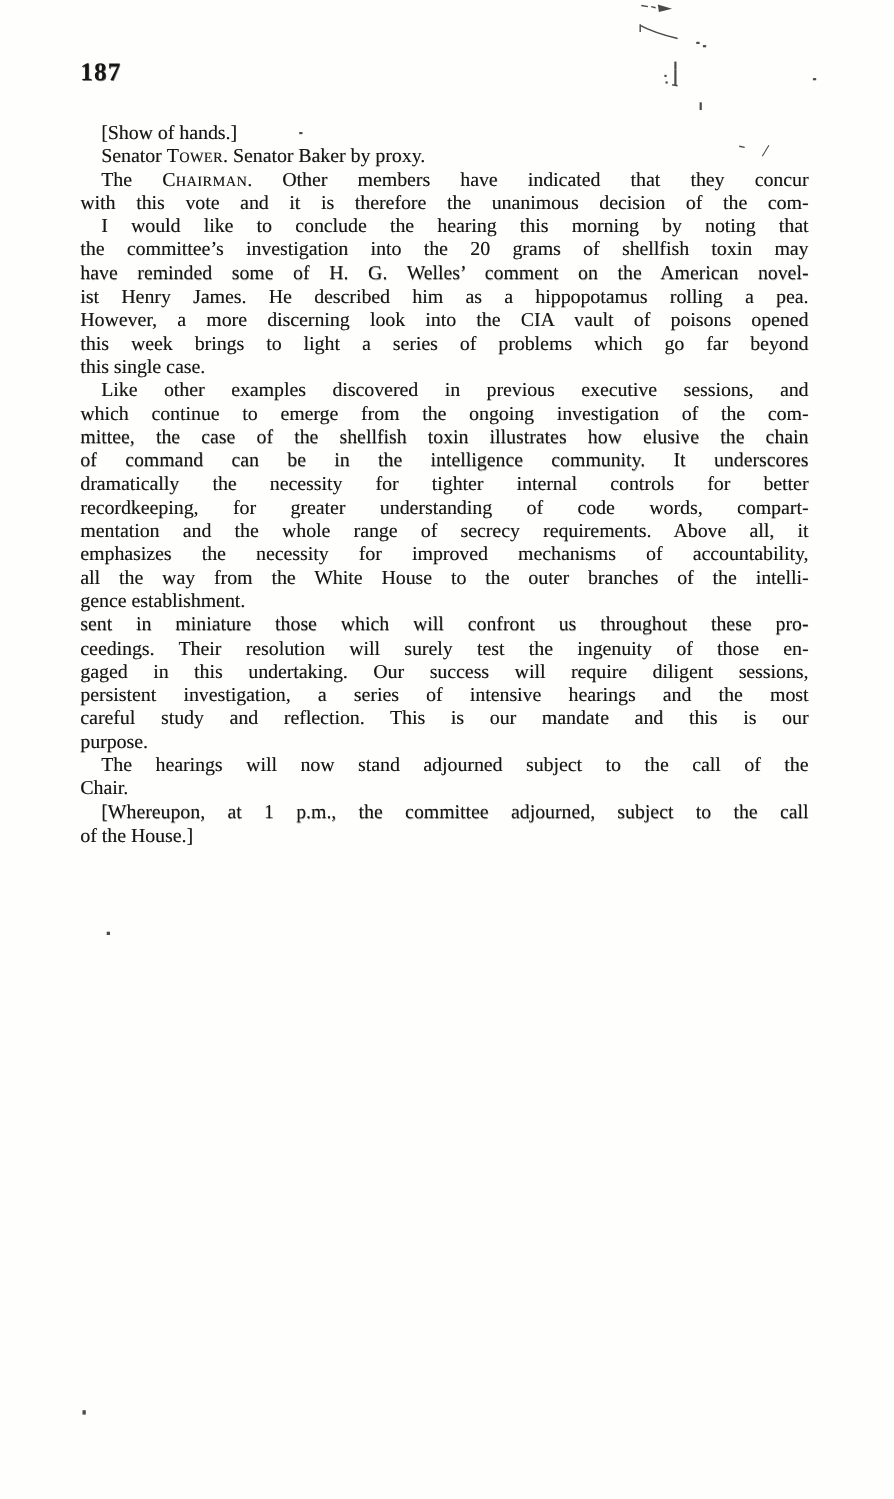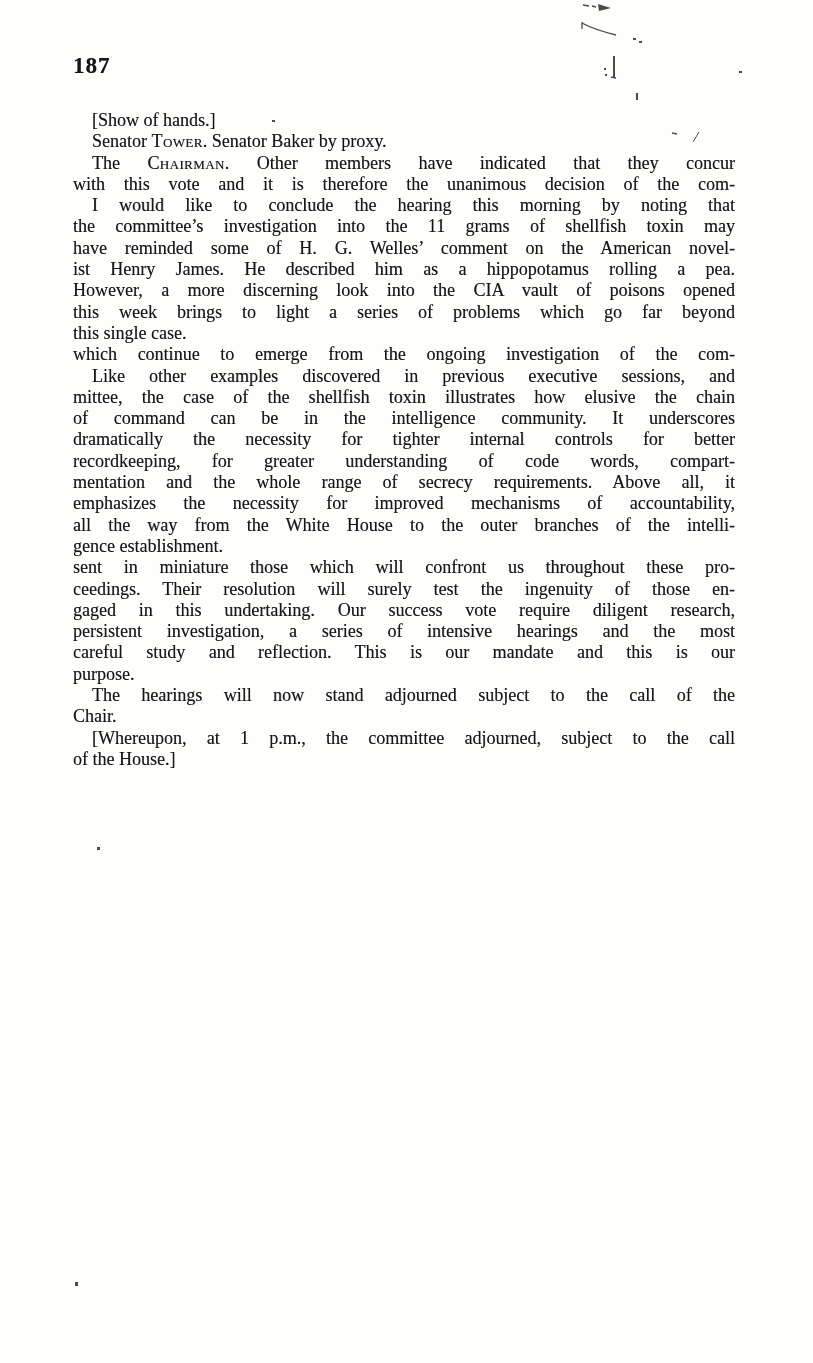--- a/index.html
+++ b/index.html
@@ -76,43 +76,43 @@
       </div>
       <div class="paragraph">
         <div class="line indent last"><span>Senator </span><span class="smallcaps">Tower</span><span>. Senator Baker by proxy.</span></div>
       </div>
       <div class="paragraph">
         <div class="line indent"><span>The </span><span class="smallcaps">Chairman</span><span>. Other members have indicated that they concur</span></div>
         <div class="line">with this vote and it is therefore the unanimous decision of the com-</div>
       </div>
       <div class="paragraph">
         <div class="line indent">I would like to conclude the hearing this morning by noting that</div>
-        <div class="line">the committee’s investigation into the 11 grams of shellfish toxin may</div>
+        <div class="line">the committee’s investigation into the 20 grams of shellfish toxin may</div>
         <div class="line">have reminded some of H. G. Welles’ comment on the American novel-</div>
         <div class="line">ist Henry James. He described him as a hippopotamus rolling a pea.</div>
         <div class="line">However, a more discerning look into the CIA vault of poisons opened</div>
         <div class="line">this week brings to light a series of problems which go far beyond</div>
         <div class="line last">this single case.</div>
       </div>
       <div class="paragraph">
+        <div class="line indent">Like other examples discovered in previous executive sessions, and</div>
         <div class="line">which continue to emerge from the ongoing investigation of the com-</div>
-        <div class="line indent">Like other examples discovered in previous executive sessions, and</div>
         <div class="line">mittee, the case of the shellfish toxin illustrates how elusive the chain</div>
         <div class="line">of command can be in the intelligence community. It underscores</div>
         <div class="line">dramatically the necessity for tighter internal controls for better</div>
         <div class="line">recordkeeping, for greater understanding of code words, compart-</div>
         <div class="line">mentation and the whole range of secrecy requirements. Above all, it</div>
         <div class="line">emphasizes the necessity for improved mechanisms of accountability,</div>
         <div class="line">all the way from the White House to the outer branches of the intelli-</div>
         <div class="line last">gence establishment.</div>
       </div>
       <div class="paragraph">
         <div class="line">sent in miniature those which will confront us throughout these pro-</div>
         <div class="line">ceedings. Their resolution will surely test the ingenuity of those en-</div>
-        <div class="line">gaged in this undertaking. Our success vote require diligent research,</div>
+        <div class="line">gaged in this undertaking. Our success will require diligent sessions,</div>
         <div class="line">persistent investigation, a series of intensive hearings and the most</div>
         <div class="line">careful study and reflection. This is our mandate and this is our</div>
         <div class="line last">purpose.</div>
       </div>
       <div class="paragraph">
         <div class="line indent">The hearings will now stand adjourned subject to the call of the</div>
         <div class="line last">Chair.</div>
       </div>
       <div class="paragraph">
         <div class="line indent">[Whereupon, at 1 p.m., the committee adjourned, subject to the call</div>

